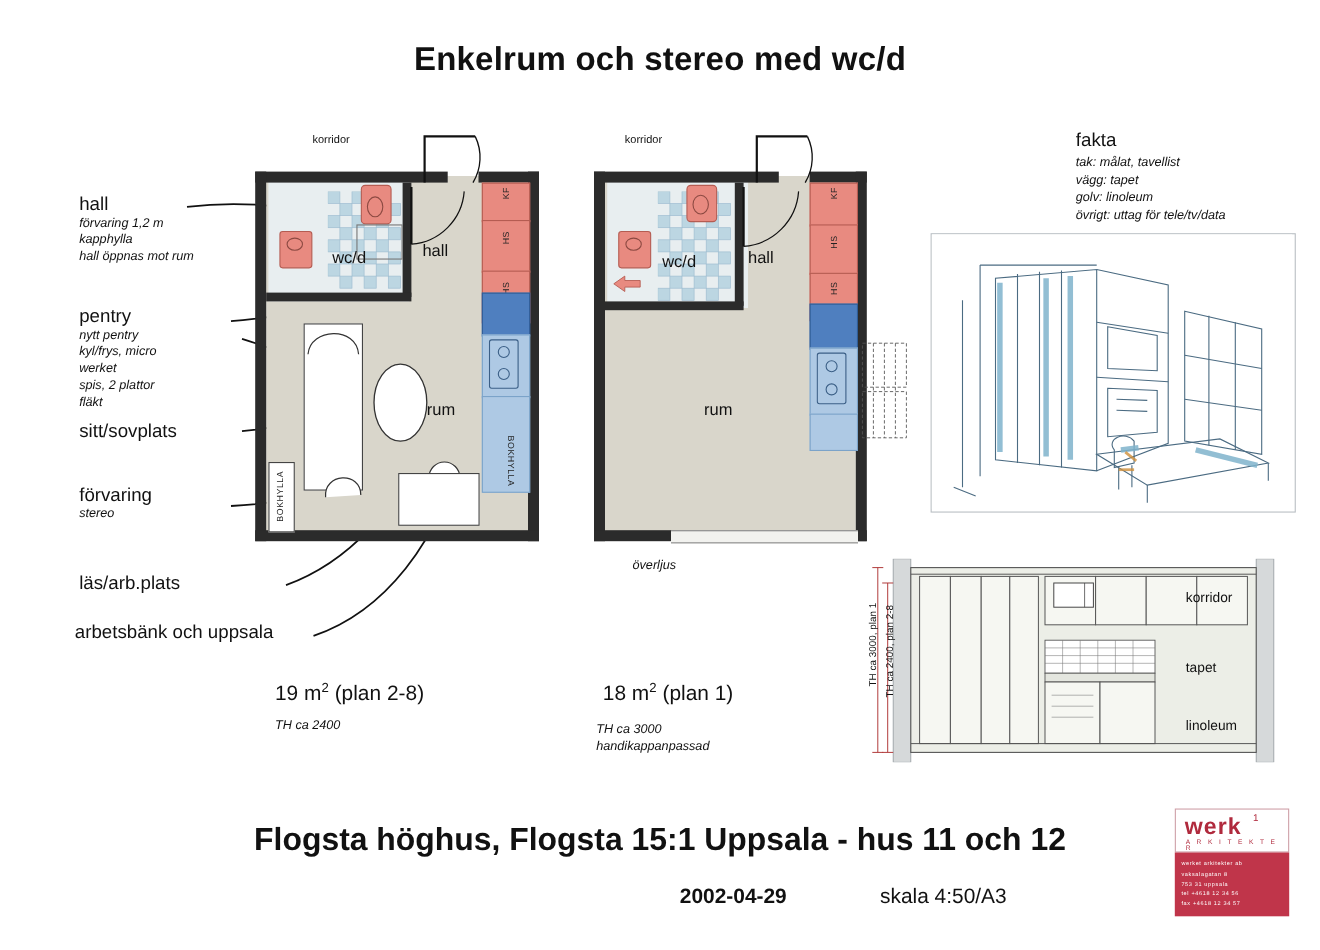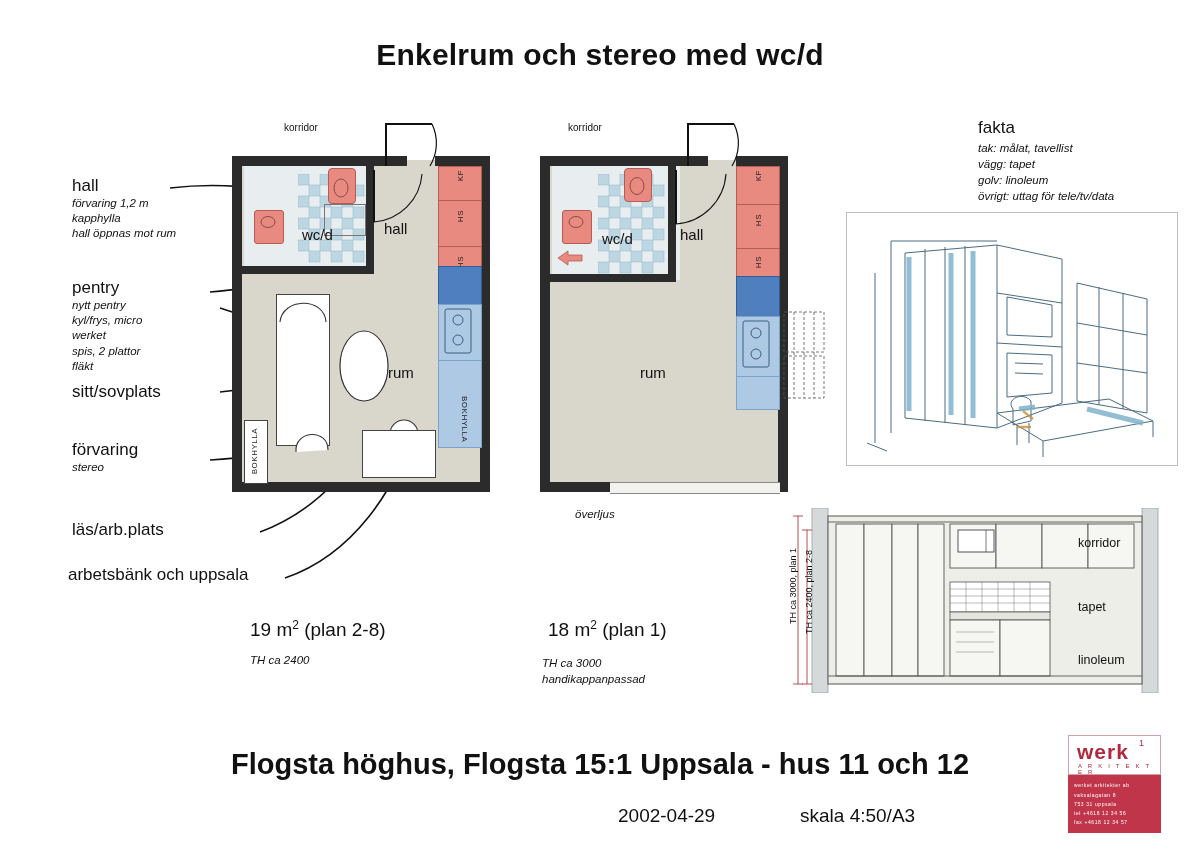--- a/index.html
+++ b/index.html
@@ -13,21 +13,21 @@
 
   
   #main-title {
     left:0; right:0; top:38px; text-align:center;
     font-size:30px; font-weight:700; letter-spacing:0.2px;
   }
   #footer-title {
     left:0; right:0; top:748px; text-align:center;
     font-size:29px; font-weight:700;
   }
-  #footer-date { left:618px; top:805px; font-size:19px; }
+  #footer-date { left:618px; top:805px; font-size:19px;font-weight:bold; }
   #footer-scale { left:800px; top:805px; font-size:19px; }
 
   
   .ann { font-size:15px; }
   .ann .hdr { font-size:17px; font-weight:400; }
   .ann .sub { font-size:11.5px; font-style:italic; line-height:1.32; }
 
   
   .wall { background:#2b2b2b; position:absolute; }
   .room-fill { background:#d9d6cb; position:absolute; }
@@ -59,21 +59,21 @@
 
   
   #persp { left:846px; top:212px; width:330px; height:252px; border:1px solid #b9bfc4; background:#fff; }
 
   
   #elev { left:790px; top:508px; width:390px; height:185px; }
   .elev-label { position:absolute; font-size:12.5px; }
   .dimtext { position:absolute; font-size:9px; writing-mode:vertical-rl; transform:rotate(180deg); }
 
   
-  #logo { left:1068px; top:735px; width:93px; height:100px; }
+  #logo { left:1068px; top:735px; width:104px; height:100px; }
   #logo .top { background:#fff; border:1px solid #cfa0a8; height:38px; position:relative; }
   #logo .bot { background:#c0354a; height:58px; position:relative; }
   #logo .wtxt { position:absolute; left:8px; top:4px; font-size:21px; font-weight:700; color:#b02a3d; letter-spacing:1px; }
   #logo .sup { position:absolute; left:70px; top:2px; font-size:9px; color:#b02a3d; }
   #logo .arch { position:absolute; left:9px; top:27px; font-size:6px; letter-spacing:2.2px; color:#b02a3d; }
   #logo .bl { position:absolute; left:6px; font-size:5px; letter-spacing:0.6px; color:#fff; }
 
   svg { display:block; }
 </style>
 </head>

